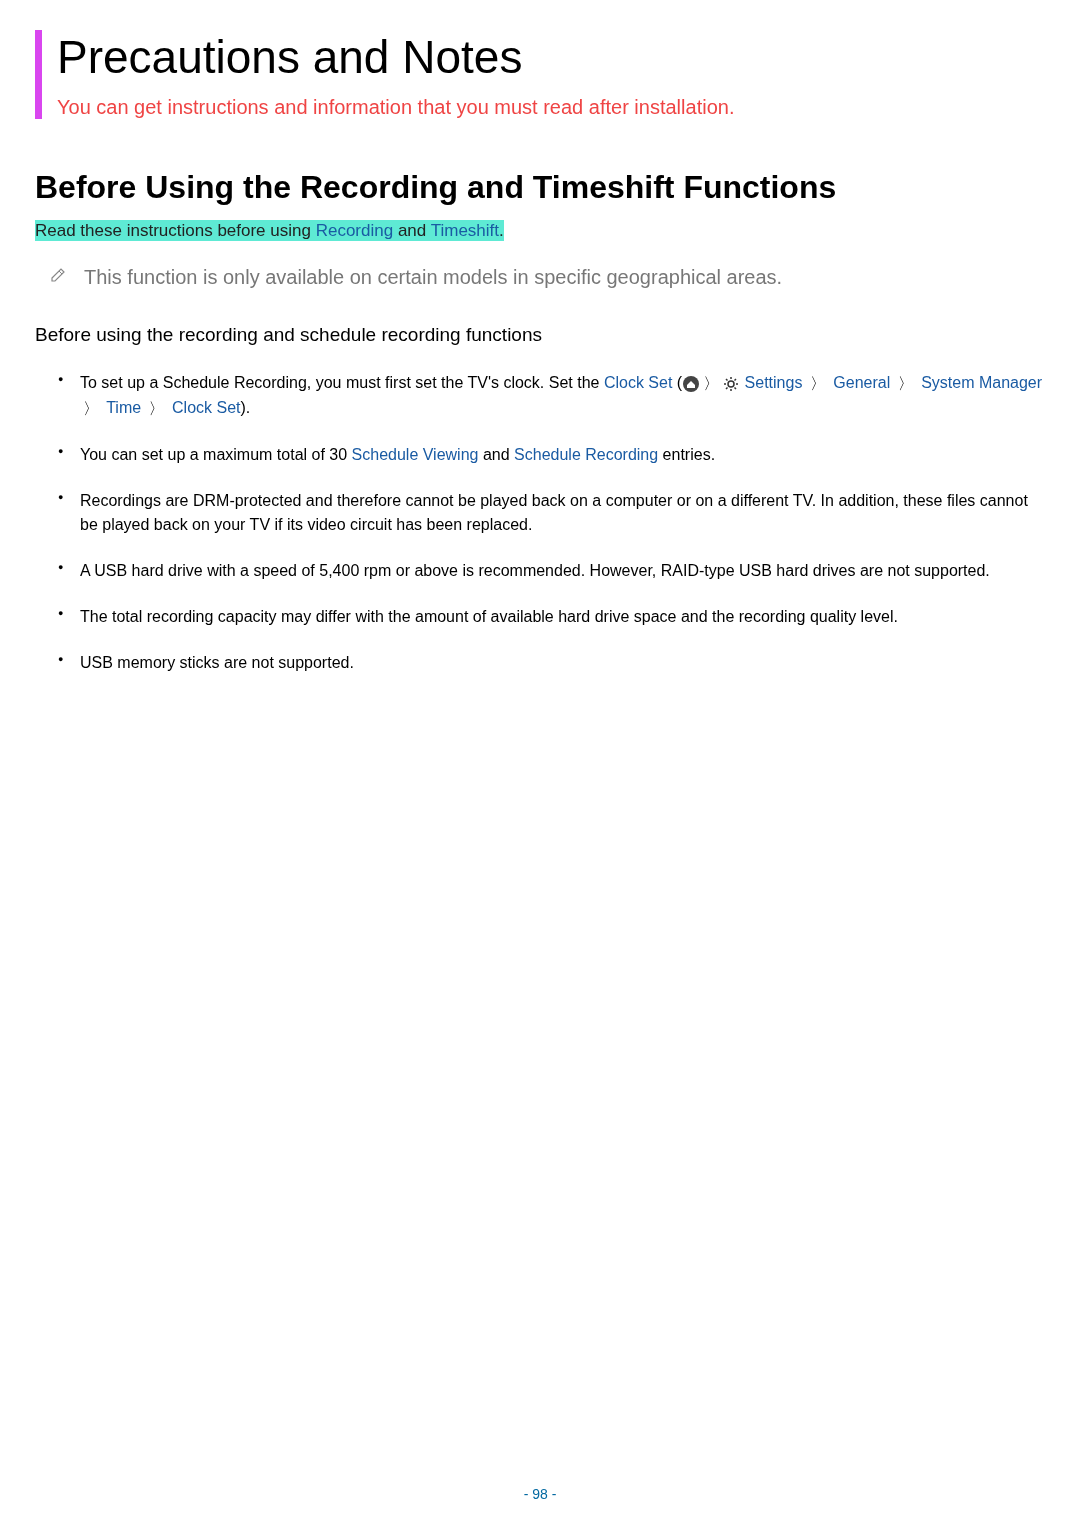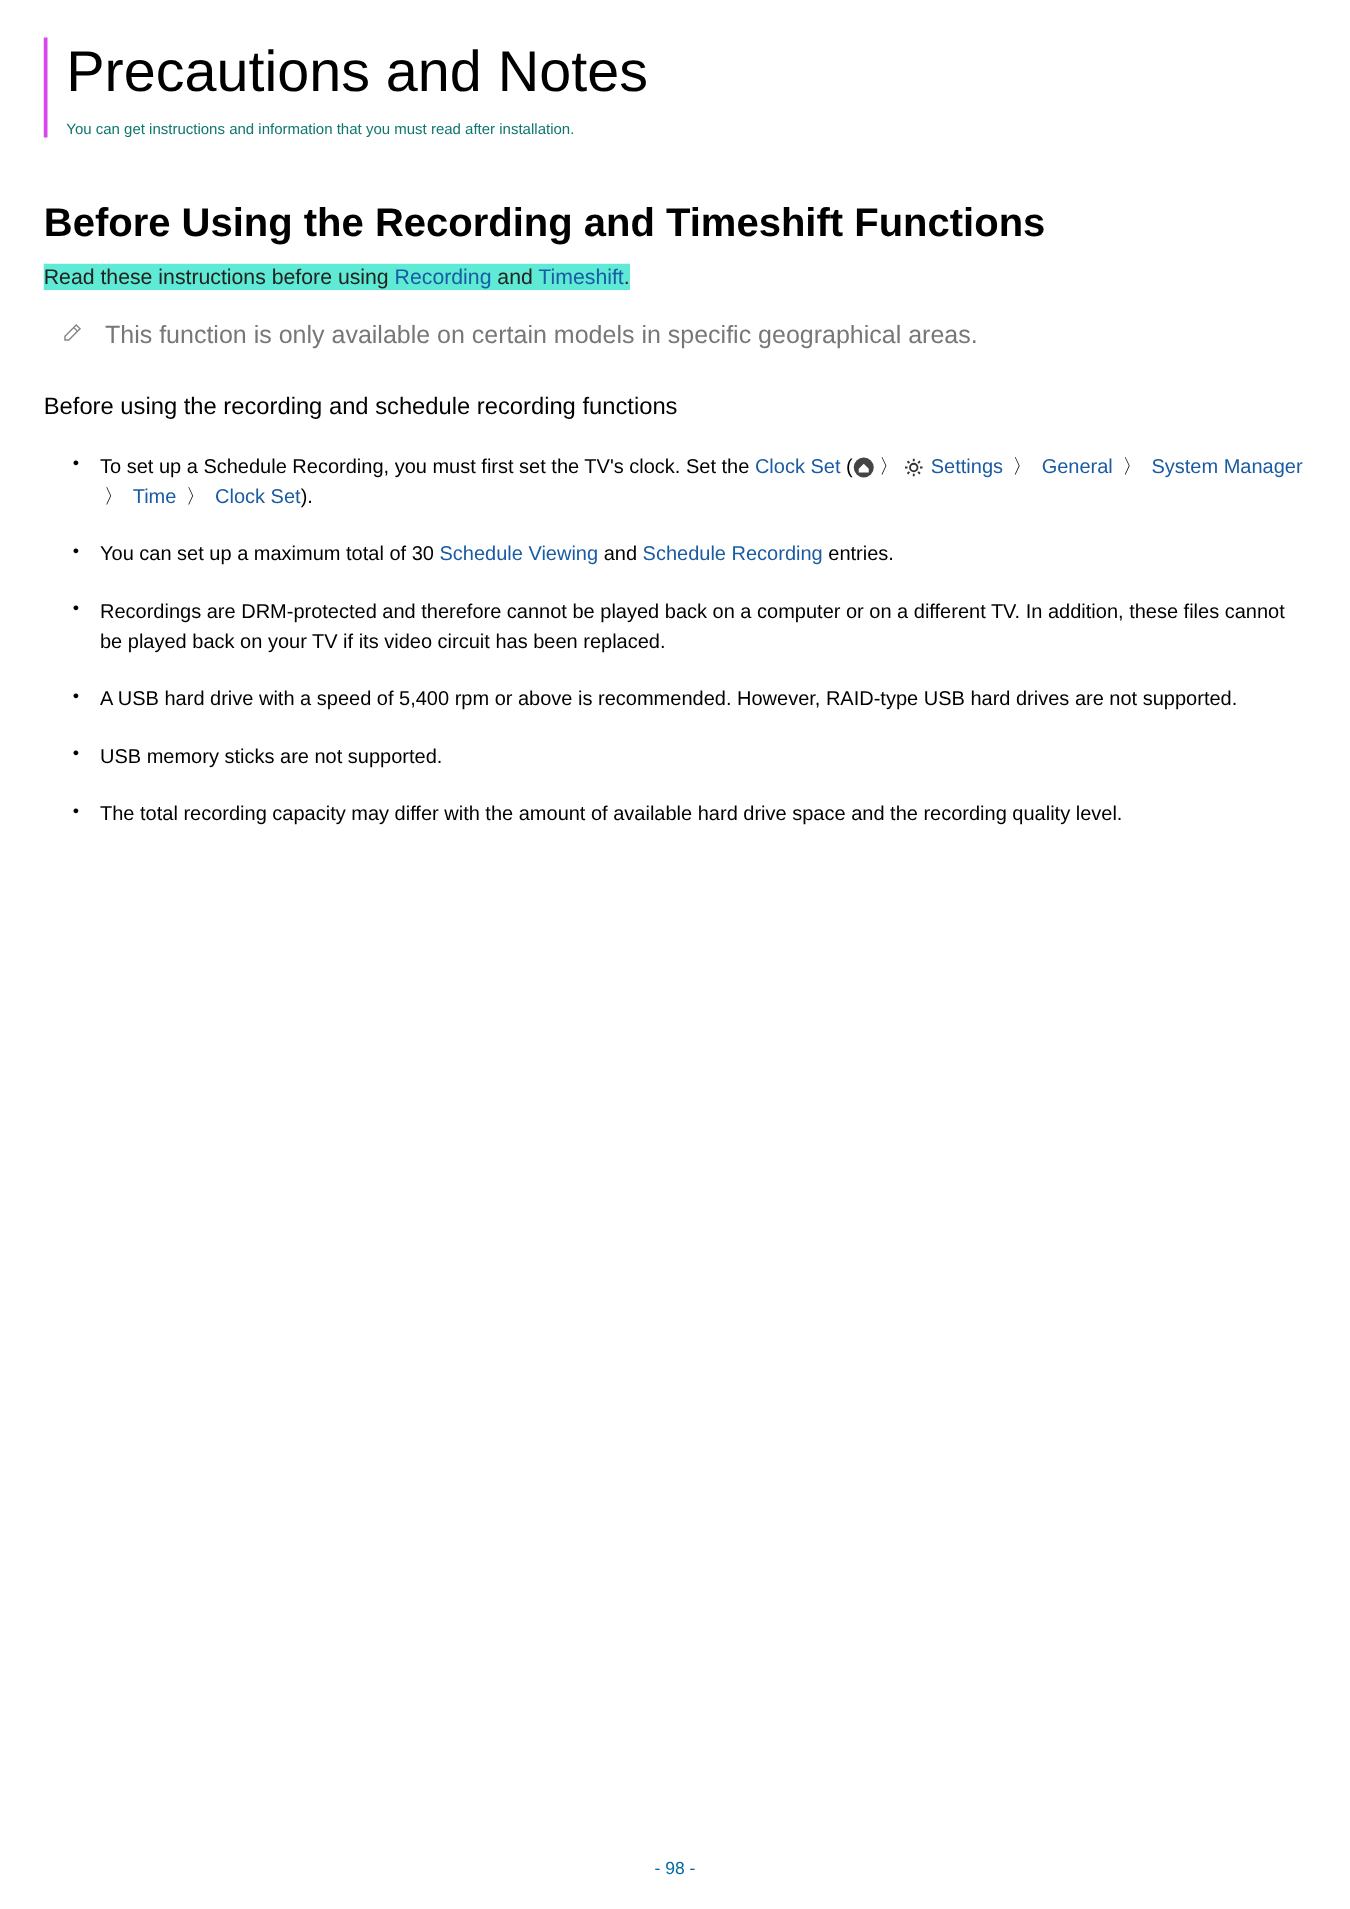--- a/index.html
+++ b/index.html
@@ -10,33 +10,33 @@
     body {
       font-family: Arial, Helvetica, sans-serif;
       background: #ffffff;
       color: #000000;
       width: 1080px;
       height: 1527px;
       position: relative;
       padding: 30px 35px;
     }
     .title-bar {
-      border-left: 3px solid #d946ef;
+      border-left: 7px solid #d946ef;
       padding-left: 15px;
       margin-bottom: 50px;
     }
     .title-bar h1 {
       font-size: 46px;
       font-weight: 400;
       color: #000;
       margin-bottom: 12px;
     }
     .title-bar p {
-      font-size: 12px;
-      color: #0f766e;
+      font-size: 20px;
+      color: #ef4444;
     }
     h2 {
       font-size: 32px;
       font-weight: 700;
       color: #000;
       margin-bottom: 15px;
     }
     .intro-text {
       font-size: 17px;
       color: #222;
@@ -147,17 +147,17 @@
       </svg><span class="chevron">〉</span><svg class="inline-icon" viewBox="0 0 18 18">
         <circle cx="9" cy="9" r="3" fill="none" stroke="#333" stroke-width="1.5"></circle>
         <path d="M9 2 L9 4 M9 14 L9 16 M2 9 L4 9 M14 9 L16 9 M4 4 L5.5 5.5 M12.5 12.5 L14 14 M4 14 L5.5 12.5 M12.5 5.5 L14 4" stroke="#333" stroke-width="1.5"></path>
       </svg><span class="link-blue"> Settings</span> <span class="chevron">〉</span> <span class="link-blue">General</span> <span class="chevron">〉</span> <span class="link-blue">System Manager</span> <span class="chevron">〉</span> <span class="link-blue">Time</span> <span class="chevron">〉</span> <span class="link-blue">Clock Set</span><span>).</span>
   </li>
   <li>
     <span>You can set up a maximum total of 30 </span><span class="link-blue">Schedule Viewing</span><span> and </span><span class="link-blue">Schedule Recording</span><span> entries.</span>
   </li>
   <li>Recordings are DRM-protected and therefore cannot be played back on a computer or on a different TV. In addition, these files cannot be played back on your TV if its video circuit has been replaced.</li>
   <li>A USB hard drive with a speed of 5,400 rpm or above is recommended. However, RAID-type USB hard drives are not supported.</li>
+  <li>The total recording capacity may differ with the amount of available hard drive space and the recording quality level.</li>
   <li>USB memory sticks are not supported.</li>
-  <li>The total recording capacity may differ with the amount of available hard drive space and the recording quality level.</li>
 </ul>
 
 <div class="page-number">- 98 -</div>
 
 </body></html>

